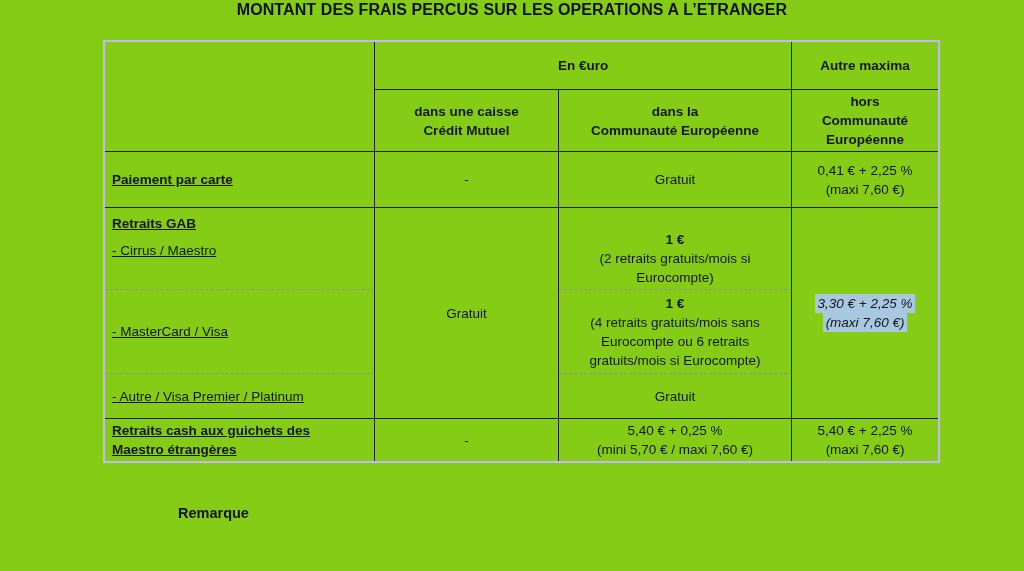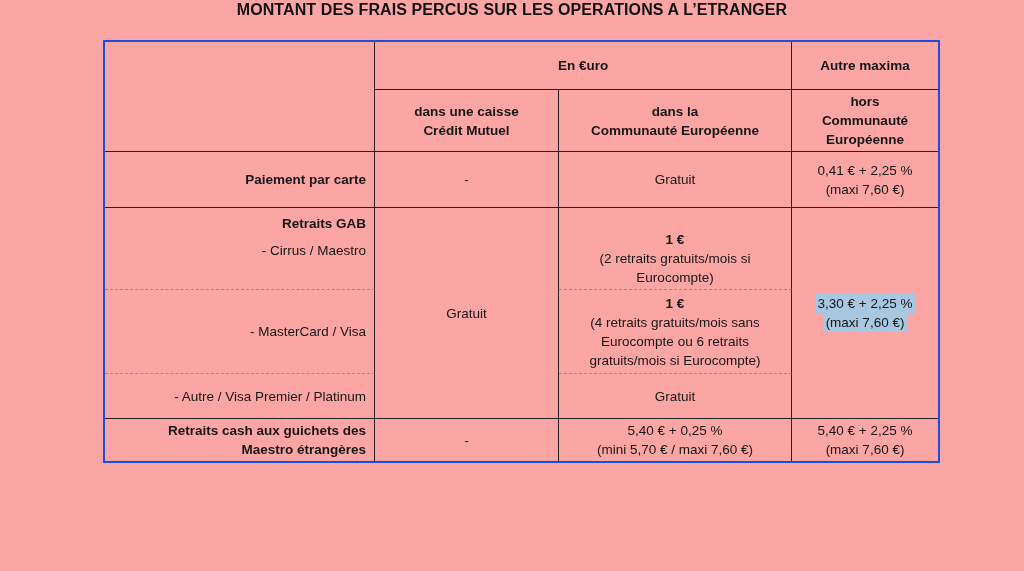--- a/index.html
+++ b/index.html
@@ -1,21 +1,21 @@
 <!DOCTYPE html>
 <html style="--selection-highlight: #a8c8e2;"><head>
 <meta charset="utf-8">
 <style>
   * { margin: 0; padding: 0; box-sizing: border-box; }
   html, body { background: #ffffff; }
   .page {
     position: relative;
     width: 1024px;
     height: 571px;
-    background: #fca5a5;
+    background: #84cc16;
     font-family: "Liberation Sans", sans-serif;
     color: #1b1b1b;
     overflow: hidden;
   }
   .title {
     position: absolute;
     top: 1px;
     left: 0;
     width: 100%;
     text-align: center;
@@ -25,48 +25,48 @@
     color: #111;
   }
   table.fees {
     position: absolute;
     left: 103px;
     top: 40px;
     width: 833px;
     border-collapse: separate;
     border-spacing: 0;
     table-layout: fixed;
-    border: 2px solid #1d4ed8;
+    border: 2px solid #c4b5fd;
     font-size: 13.5px;
     color: #161616;
   }
   table.fees td {
     border-right: 1.5px solid #222;
     border-bottom: 1.5px solid #222;
     vertical-align: middle;
     padding: 2px 6px;
     line-height: 19px;
   }
   table.fees td.no-r { border-right: none; }
   table.fees tr.last td { border-bottom: none; }
   table.fees td.dash-b { border-bottom: 1px dashed #8f8f8f; }
   .b { font-weight: bold; }
   .pre { white-space: pre-line; }
   .c-center { text-align: center; }
-  .c-label { text-align: right; padding-left: 7px !important; padding-right: 8px !important; }
+  .c-label { text-align: left; padding-left: 7px !important; padding-right: 8px !important; text-decoration: underline; }
   .vtop { vertical-align: top !important; padding-top: 6px !important; }
   .vbottom { vertical-align: bottom !important; padding-bottom: 2px !important; }
   .gab-sublabel { margin-top: 8px; font-weight: normal; }
   .hl {
     display: inline-block;
     background: var(--selection-highlight, #a8c8e2);
     padding: 0 3px;
     line-height: 19px;
   }
-  .hl-line { line-height: 19px; }
+  .hl-line { line-height: 19px; font-style: italic; }
   .remark {
     position: absolute;
     left: 178px;
     top: 503px;
     width: 745px;
     font-size: 14.5px;
     line-height: 20px;
     color: #141414;
   }
   .remark-heading { font-weight: bold; }
@@ -149,15 +149,16 @@
         <td class="c-center">-</td>
         <td class="c-center pre">5,40 € + 0,25 %
 (mini 5,70 € / maxi 7,60 €)</td>
         <td class="c-center pre no-r">5,40 € + 2,25 %
 (maxi 7,60 €)</td>
       </tr>
     </tbody>
   </table>
 
   <div class="remark">
+    <div class="remark-heading">Remarque</div>
   </div>
 
 </div>
 
 </body></html>

